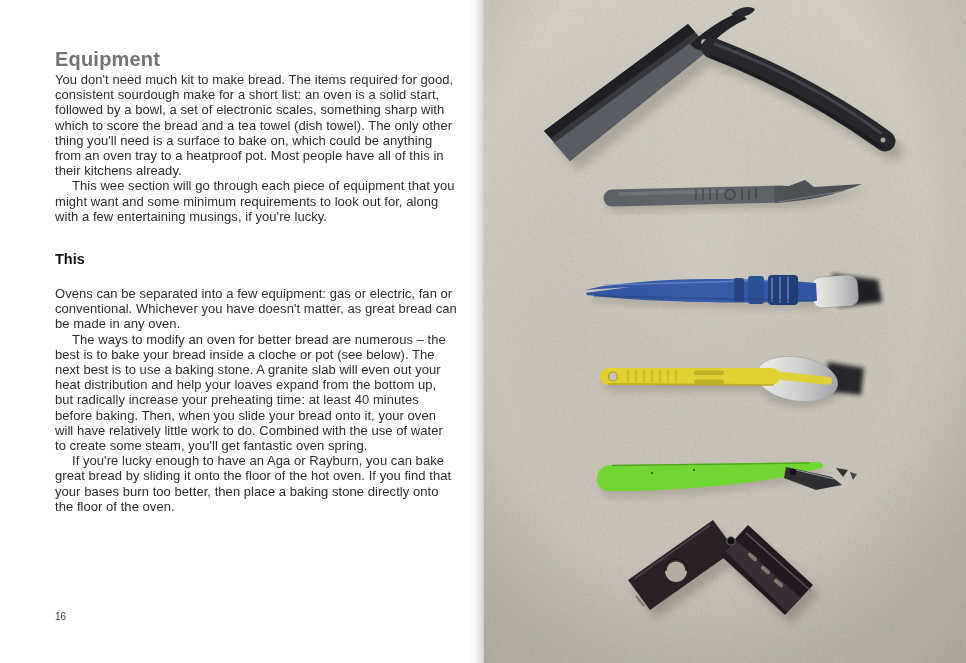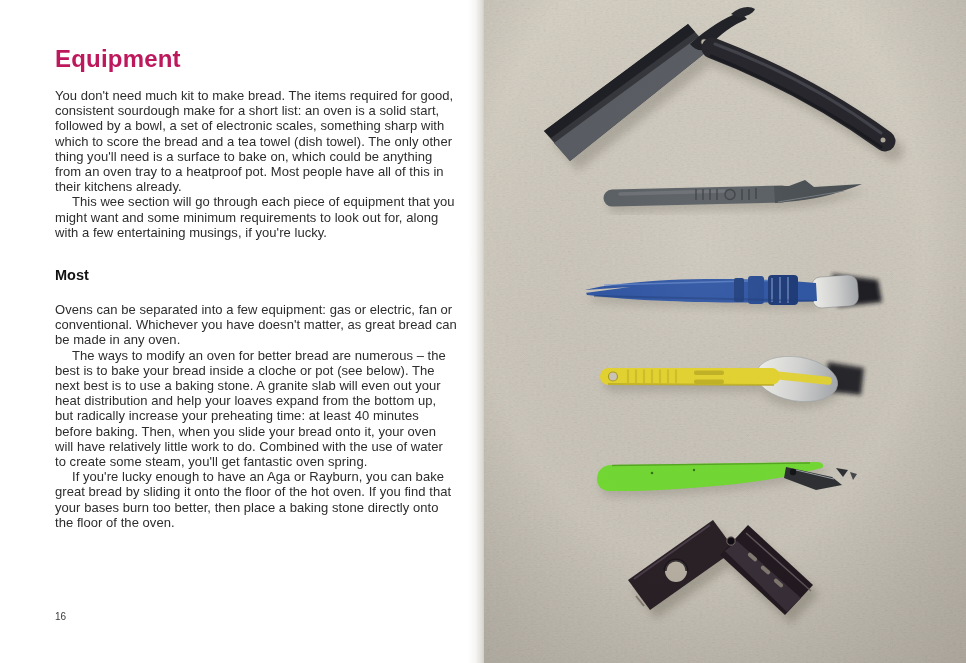--- a/index.html
+++ b/index.html
@@ -5,22 +5,22 @@
   html,body { margin:0; padding:0; background:#ffffff; }
   .screen {
     position:relative; width:966px; height:663px; overflow:hidden;
     background:#ffffff; font-family:"Liberation Sans", sans-serif;
   }
   .page-left {
     position:absolute; left:0; top:0; width:484px; height:663px; background:#ffffff;
   }
   .content { position:absolute; left:55px; top:46px; width:402px; }
   .title {
-    margin:0 0 16px 0; font-size:24px; line-height:26px; font-weight:bold;
-    color:#be185d; letter-spacing:0.2px;
+    margin:0 0 0 0; font-size:20px; line-height:26px; font-weight:bold;
+    color:#737373; letter-spacing:0.2px;
   }
   .body-text {
     margin:0; font-size:13px; line-height:15.2px; color:#2d2d2d;
     text-align:left; letter-spacing:0.05px;
   }
   .indent { text-indent:17px; }
   .subheading {
     margin:27px 0 19px 0; font-size:14.5px; line-height:16px;
     font-weight:bold; color:#121212;
   }
@@ -37,21 +37,21 @@
 </head>
 <body>
 
 <div class="screen">
 
   <div class="page-left">
     <div class="content">
       <h1 class="title">Equipment</h1>
       <p class="body-text">You don't need much kit to make bread. The items required for good, consistent sourdough make for a short list: an oven is a solid start, followed by a bowl, a set of electronic scales, something sharp with which to score the bread and a tea towel (dish towel). The only other thing you'll need is a surface to bake on, which could be anything from an oven tray to a heatproof pot. Most people have all of this in their kitchens already.</p>
       <p class="body-text indent">This wee section will go through each piece of equipment that you might want and some minimum requirements to look out for, along with a few entertaining musings, if you're lucky.</p>
-      <h2 class="subheading">Most</h2>
+      <h2 class="subheading">This</h2>
       <p class="body-text">Ovens can be separated into a few equipment: gas or electric, fan or conventional. Whichever you have doesn't matter, as great bread can be made in any oven.</p>
       <p class="body-text indent">The ways to modify an oven for better bread are numerous – the best is to bake your bread inside a cloche or pot (see below). The next best is to use a baking stone. A granite slab will even out your heat distribution and help your loaves expand from the bottom up, but radically increase your preheating time: at least 40 minutes before baking. Then, when you slide your bread onto it, your oven will have relatively little work to do. Combined with the use of water to create some steam, you'll get fantastic oven spring.</p>
       <p class="body-text indent">If you're lucky enough to have an Aga or Rayburn, you can bake great bread by sliding it onto the floor of the hot oven. If you find that your bases burn too better, then place a baking stone directly onto the floor of the oven.</p>
     </div>
     <div class="pagenum">16</div>
   </div>
 
   <div class="gutter"></div>
 
   <div class="page-right">

